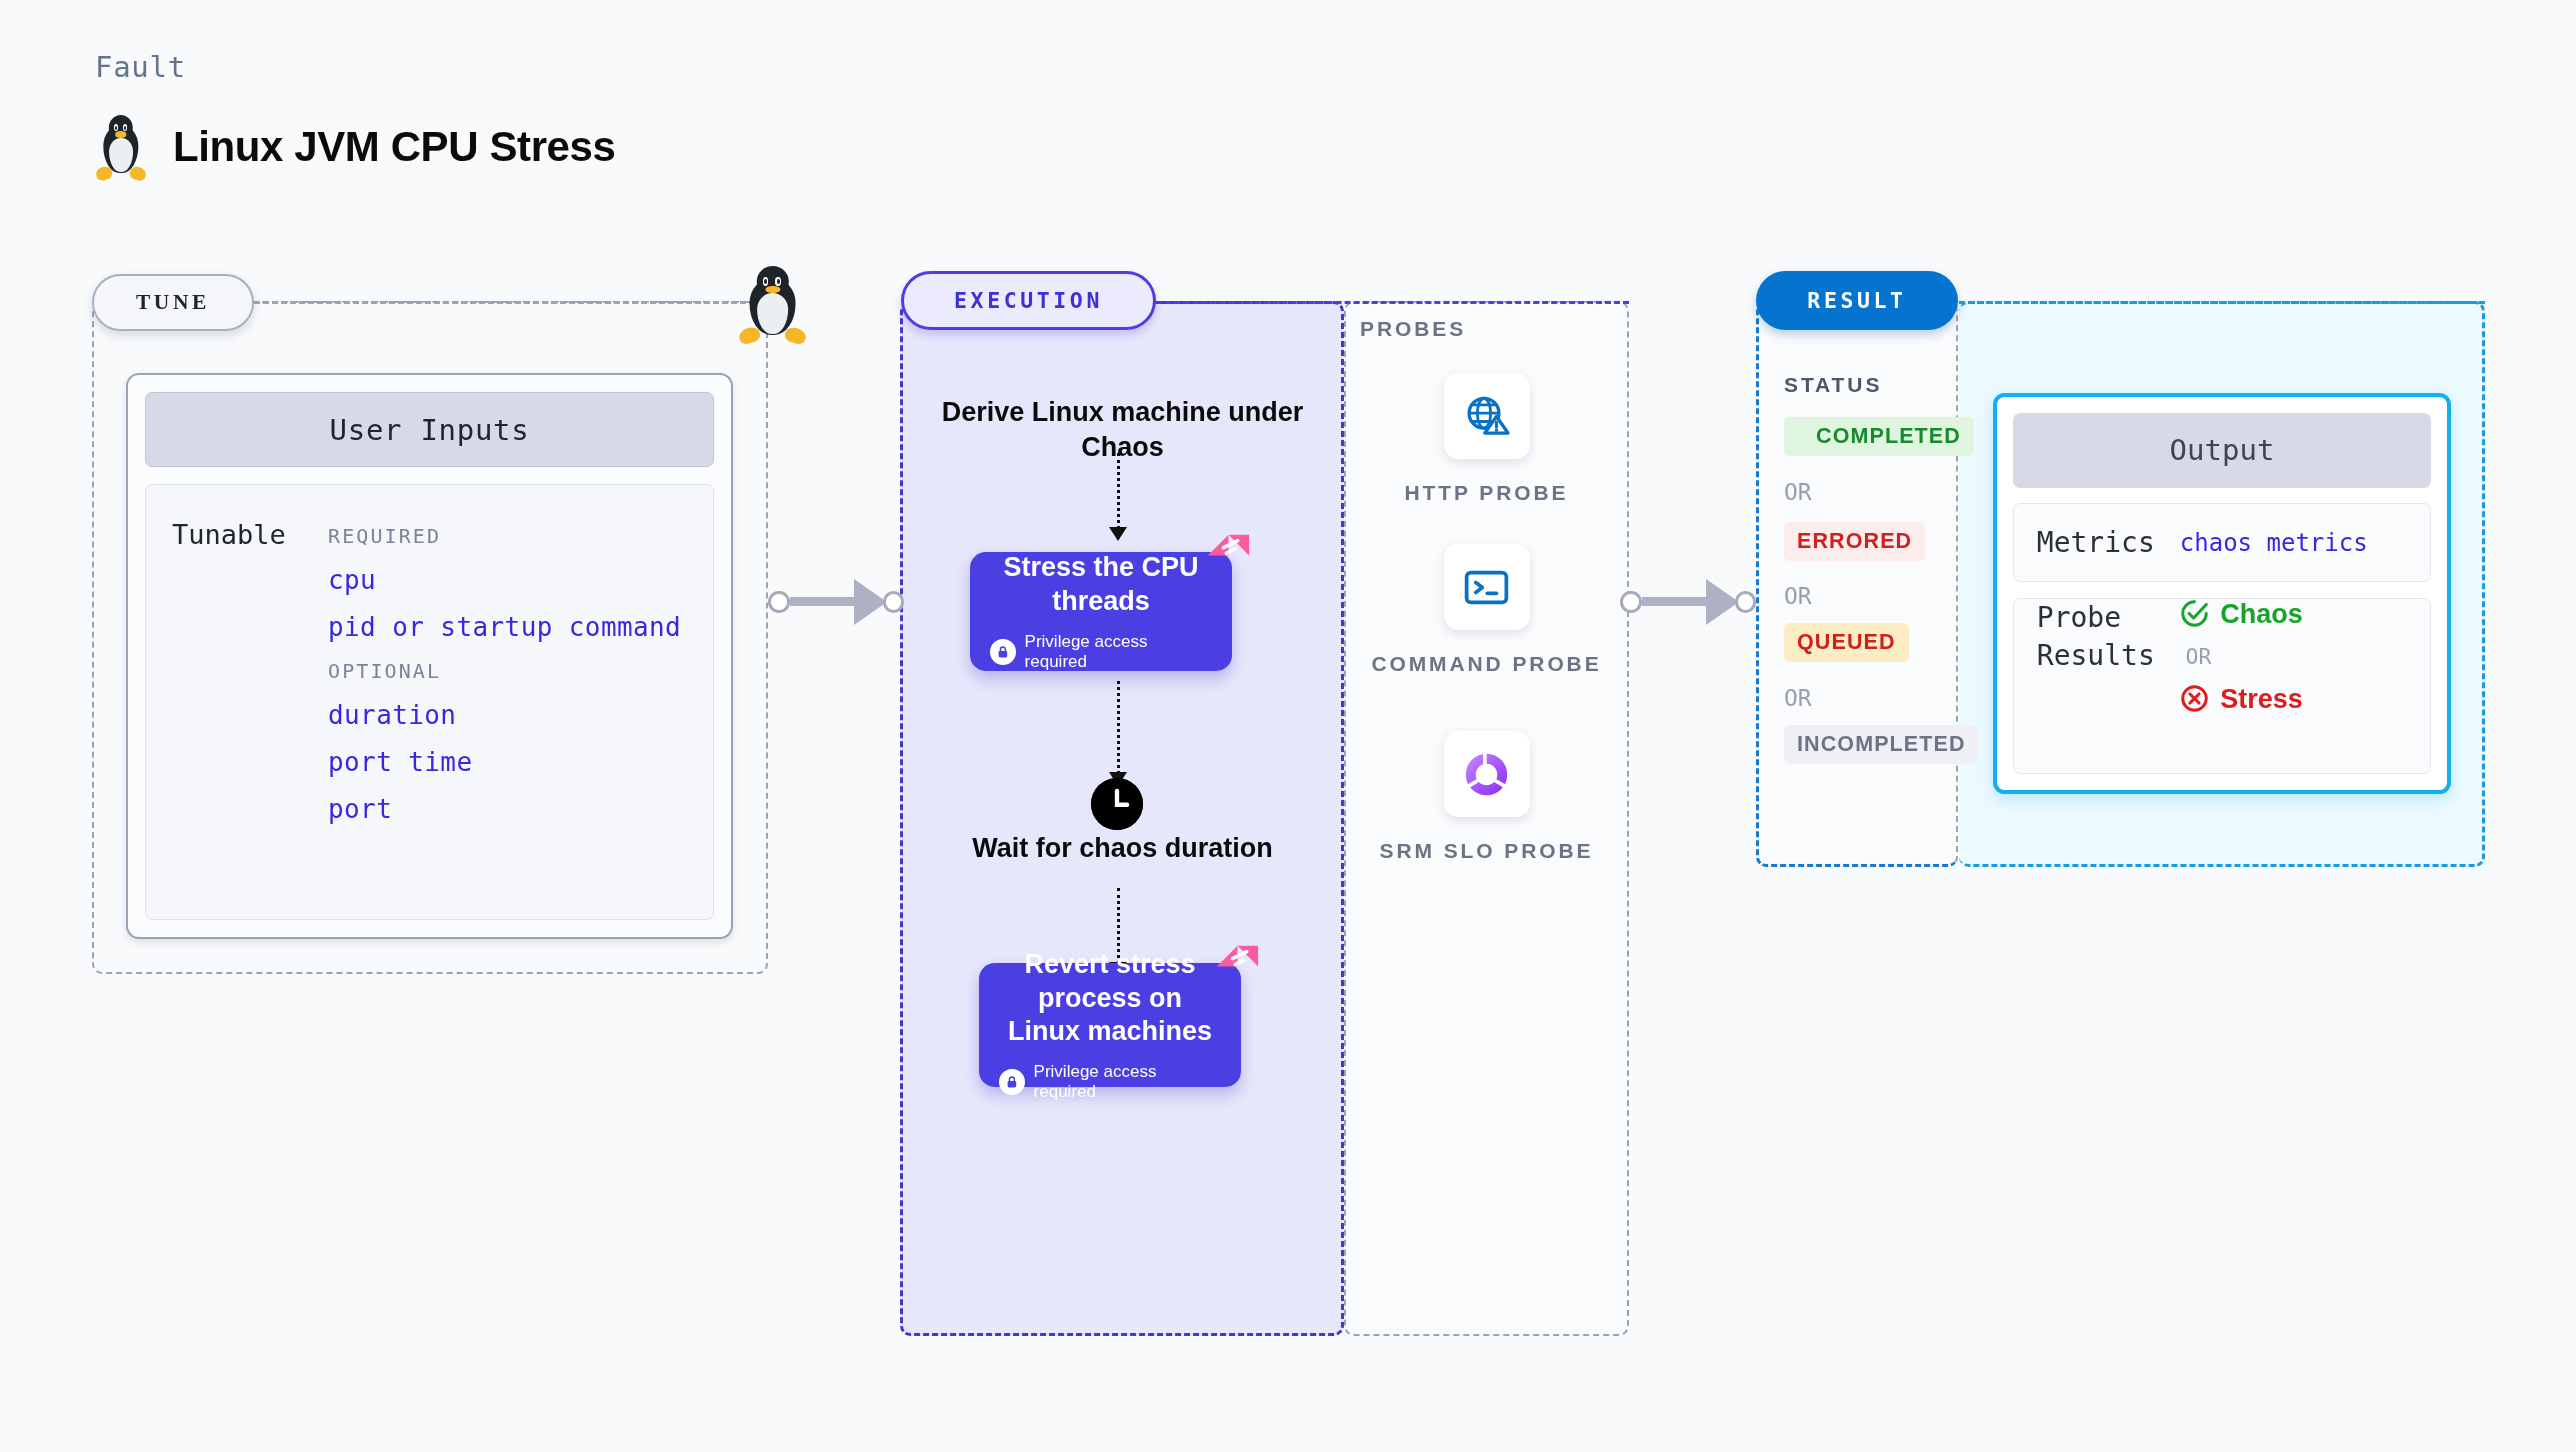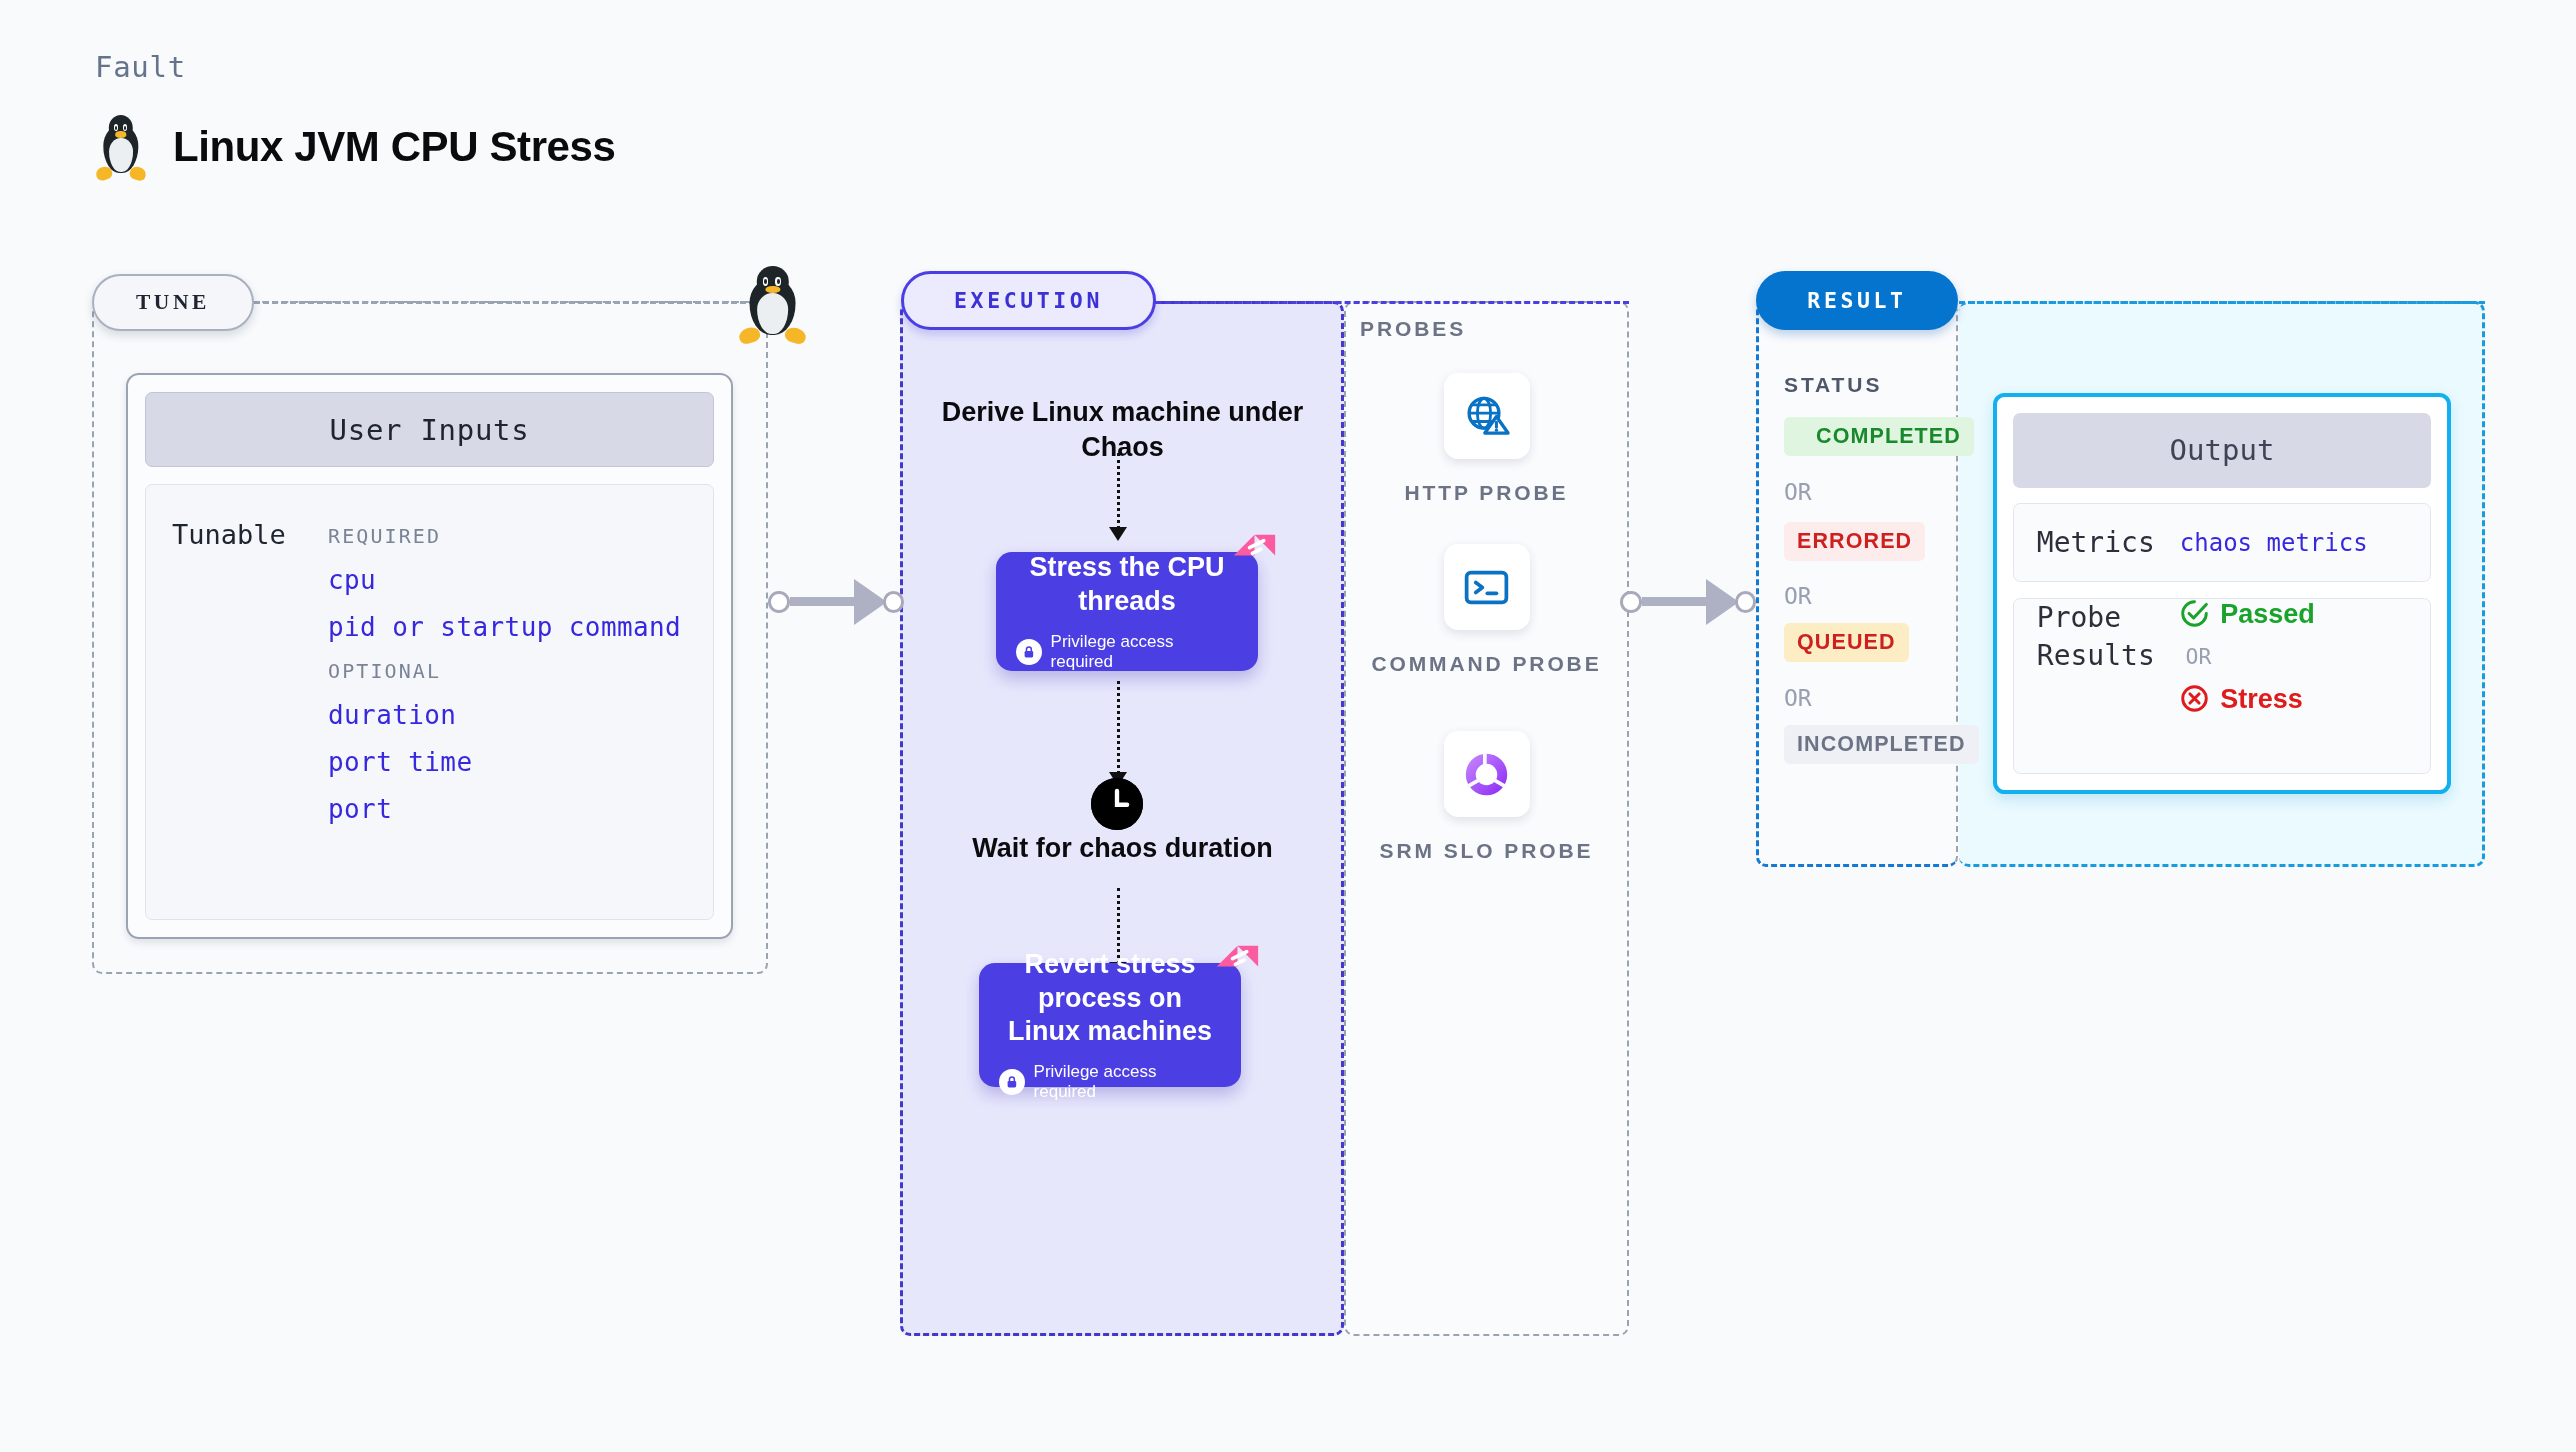--- a/index.html
+++ b/index.html
@@ -183,21 +183,21 @@
     color: #fff; font-size: 27px; font-weight: bold; text-align: center; line-height: 1.25;
   }
   .priv-row { display: flex; align-items: center; gap: 8.6px; margin-top: 13px; }
   .lock-badge {
     width: 26px; height: 26px; border-radius: 50%; background: #fff;
     display: flex; align-items: center; justify-content: center; flex: 0 0 auto;
   }
   .priv-text { color: #fff; font-size: 17px; }
   .fault-badge { position: absolute; right: -20px; top: -20px; width: 47px; height: 47px; }
 
-  #node-stress { left: 970px; top: 552px; width: 262px; height: 119px; margin-left: 26px; }
+  #node-stress { left: 970px; top: 552px; width: 262px; height: 119px; }
   #node-revert { left: 979px; top: 963px; width: 262px; height: 124px; }
 
   #clock-icon {
     position: absolute; left: 1091px; top: 778px; width: 52px; height: 52px;
     border-radius: 50%; background: #000;
   }
 
   
   #result-panel { left: 1756px; top: 301px; width: 202px; height: 566px; }
   #result-panel .panel-box { border: 3.6px dashed #1479d0; border-right: 2.1px dashed #9aa3b2; background: #fafbfd; }
@@ -462,21 +462,21 @@
     <div id="probe-results-row">
       <span class="out-key mono">Probe Results</span>
       <span class="pr-col">
         <span class="pr-line">
           <span>
             <svg viewBox="0 0 32 32" width="29" height="29">
               <path d="M29 16A13 13 0 1116 3" fill="none" stroke="#1aa32b" stroke-width="3.2" stroke-linecap="round"></path>
               <path d="M10 16l5 5L29 6" fill="none" stroke="#1aa32b" stroke-width="3.4" stroke-linecap="round" stroke-linejoin="round"></path>
             </svg>
           </span>
-          <span class="pr-pass">Passed</span>
+          <span class="pr-pass">Chaos</span>
         </span>
         <span class="pr-or mono">OR</span>
         <span class="pr-line">
           <span>
             <svg viewBox="0 0 32 32" width="29" height="29">
               <circle cx="16" cy="16" r="13" fill="none" stroke="#e01b1b" stroke-width="3.2"></circle>
               <path d="M11 11l10 10M21 11L11 21" stroke="#e01b1b" stroke-width="3.4" stroke-linecap="round"></path>
             </svg>
           </span>
           <span class="pr-fail">Stress</span>

